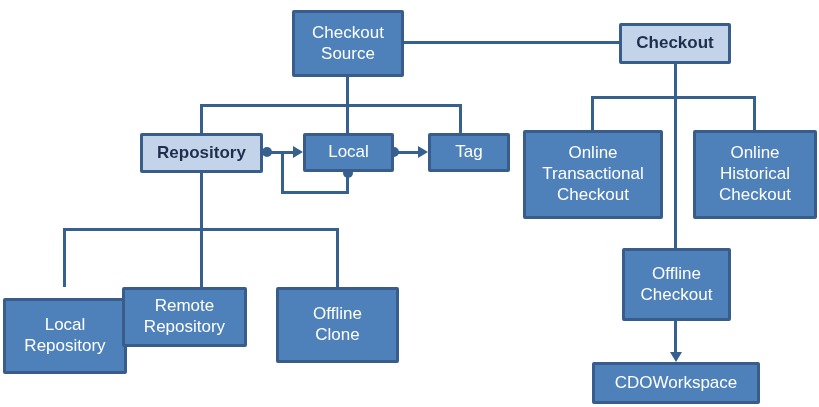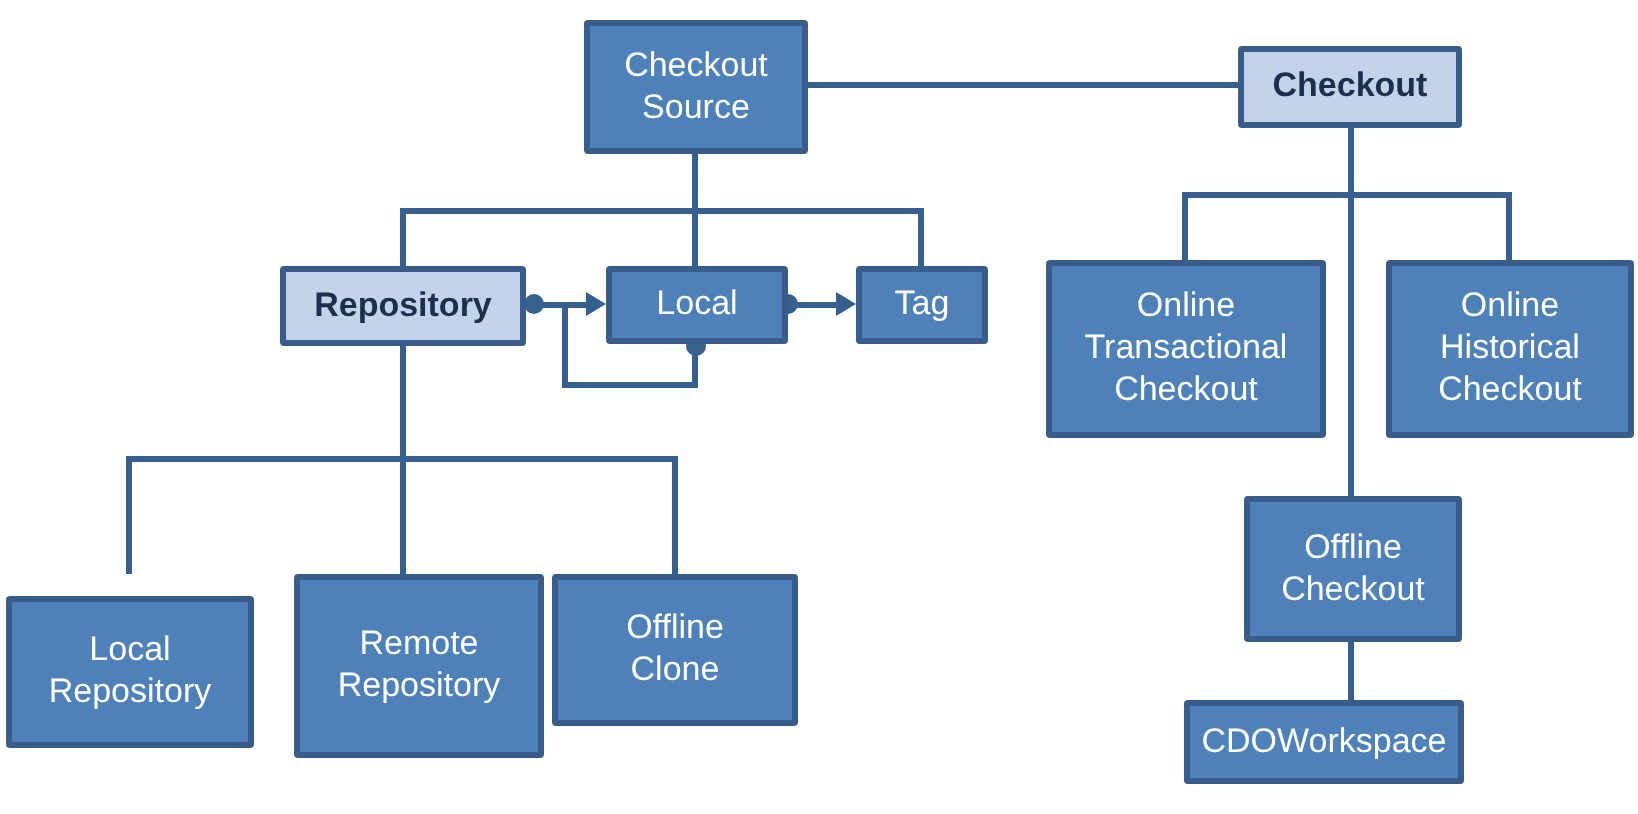--- a/index.html
+++ b/index.html
@@ -121,51 +121,51 @@
   </div>
 
   <div class="node light" style="left:140px; top:133px; width:123px; height:40px;">
     <span class="label">Repository</span>
   </div>
 
   <div class="node dark" style="left:303px; top:133px; width:91px; height:39px;">
     <span class="label">Local</span>
   </div>
 
-  <div class="node dark" style="left:428px; top:133px; width:66px; height:39px;">
+  <div class="node dark" style="left:428px; top:133px; width:82px; height:39px;">
     <span class="label">Tag</span>
   </div>
 
   <div class="node dark" style="left:523px; top:130px; width:140px; height:89px;">
     <span class="label">Online
 Transactional
 Checkout</span>
   </div>
 
   <div class="node dark" style="left:693px; top:130px; width:124px; height:89px;">
     <span class="label">Online
 Historical
 Checkout</span>
   </div>
 
   <div class="node dark" style="left:622px; top:248px; width:109px; height:73px;">
     <span class="label">Offline
 Checkout</span>
   </div>
 
-  <div class="node dark" style="left:592px; top:350px; width:140px; height:42px;">
+  <div class="node dark" style="left:592px; top:362px; width:168px; height:42px;">
     <span class="label">CDOWorkspace</span>
   </div>
 
   <div class="node dark" style="left:3px; top:298px; width:124px; height:76px;">
     <span class="label">Local
 Repository</span>
   </div>
 
-  <div class="node dark" style="left:147px; top:287px; width:125px; height:92px;">
+  <div class="node dark" style="left:122px; top:287px; width:125px; height:60px;">
     <span class="label">Remote
 Repository</span>
   </div>
 
   <div class="node dark" style="left:276px; top:287px; width:123px; height:76px;">
     <span class="label">Offline
 Clone</span>
   </div>
 
 </div>

